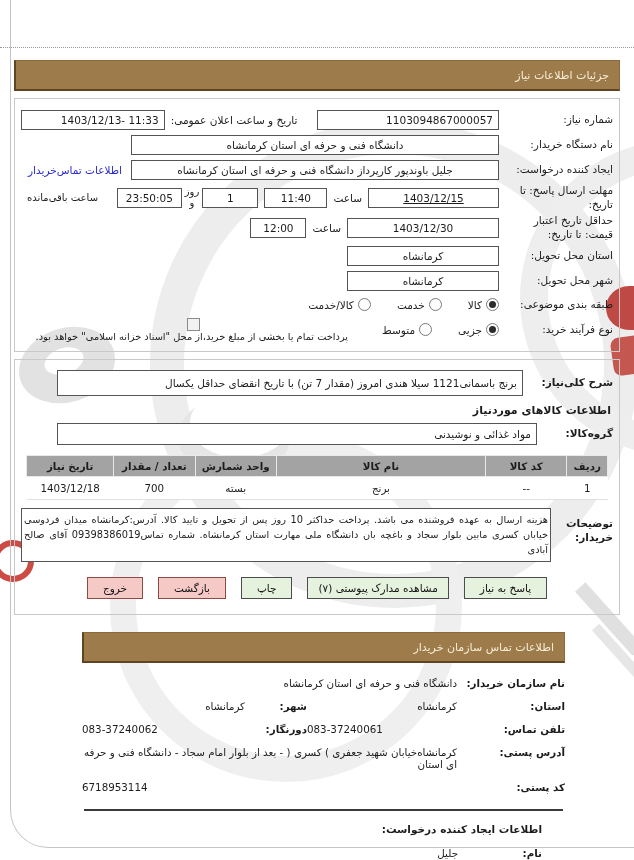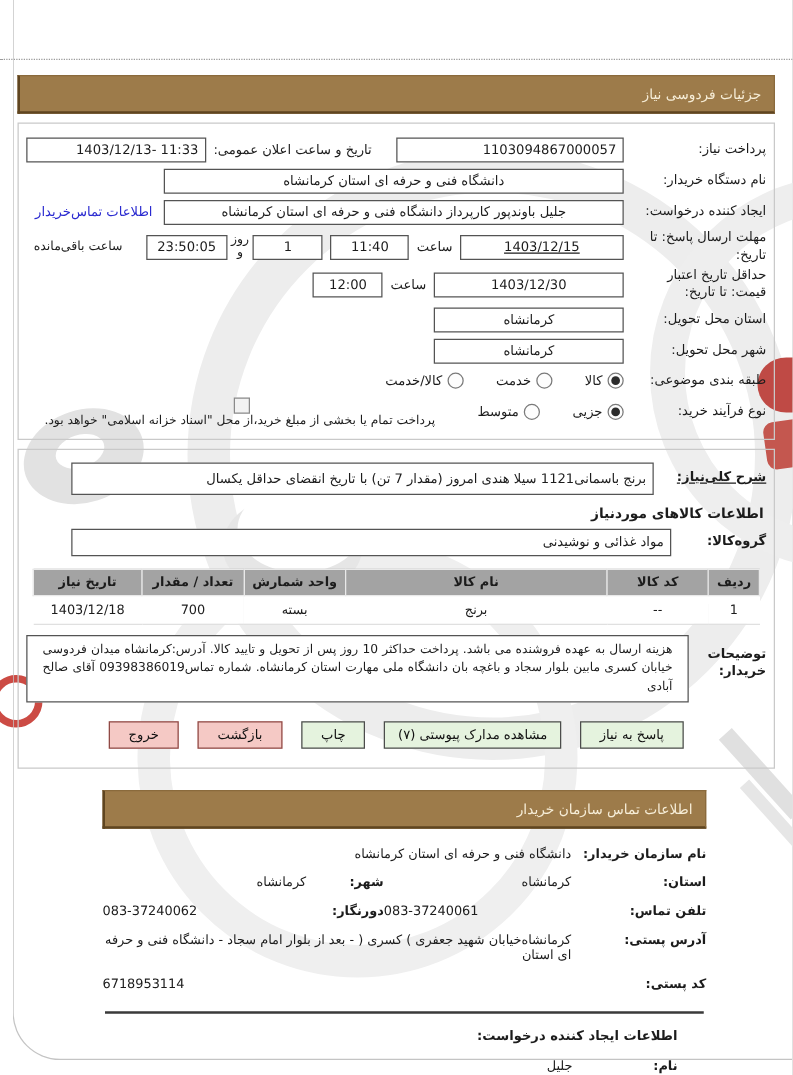--- a/index.html
+++ b/index.html
@@ -44,32 +44,32 @@
   .stack{display:flex;flex-direction:column;align-items:center;font-size:10px;line-height:1.05;margin:0 3px;flex:none;}
   .link{color:#2a2ad0;text-decoration:none;font-size:10.5px;margin-right:9px;cursor:pointer;}
   .radio{width:11px;height:11px;border:1px solid #7a7a7a;border-radius:50%;background:#fdfdfd;
     display:inline-block;position:relative;flex:none;}
   .radio.checked::after{content:'';position:absolute;left:2px;top:2px;right:2px;bottom:2px;background:#2b2b2b;border-radius:50%;}
   .checkbox{width:11px;height:11px;border:1px solid #8a8a8a;background:#f2f2f2;display:inline-block;flex:none;}
   .opt-label{margin:0 4px 0 0;}
   .opt-gap{margin-right:26px;display:flex;align-items:center;}
   .small-note{font-size:9.8px;}
   
-  .desc-row .f-label{width:86px;font-weight:bold;text-decoration:underline;}
+  .desc-row .f-label{width:86px;font-weight:bold;}
   .desc-box{flex:1;height:26px;}
   .sub-head{font-weight:bold;font-size:11px;margin:8px 2px 6px 2px;}
   .group-row .f-label{width:72px;font-weight:bold;}
   .group-box{flex:1;height:22px;}
   table.goods{width:calc(100% - 10px);margin:10px auto 0 auto;border-collapse:collapse;font-size:10.3px;}
   table.goods th{background:#a3a3a3;font-weight:bold;padding:4px 2px;border:1px solid #e9e9e9;margin-left:45px;}
   table.goods td{background:#fff;text-align:center;padding:5px 2px;border-bottom:1px solid #e0e0e0;}
   .notes-row{align-items:flex-start;margin-top:8px;}
   .notes-row .f-label{width:58px;font-weight:bold;padding-top:8px;line-height:1.4;}
   .notes-box{flex:1;border:1px solid #545454;background:#fff;min-height:54px;box-sizing:border-box;
-    font-size:9.8px;line-height:1.55;padding:3px 12px;text-align:justify;}
+    font-size:9.8px;line-height:1.55;padding:3px 2px;text-align:justify;}
   .btn-row{display:flex;justify-content:center;gap:15px;margin:15px 0 9px 0;}
   .btn{font-size:10.5px;padding:4px 15px;border:1px solid #4c4c4c;background:#e5f3de;cursor:pointer;
     font-family:inherit;color:#111;}
   .btn.pink{background:#f5c9c5;border-color:#8f4a46;}
   
   .contact-wrap{margin:17px 55px 0 68px;}
   .c-grid{display:grid;grid-template-columns:108px 150px 62px 1fr;row-gap:11px;
     font-size:10.3px;margin-top:14px;align-items:start;}
   .c-label{font-weight:bold;}
   .c-span{grid-column:2 / 5;}
@@ -94,27 +94,27 @@
 <div class="wm wm-red1"></div>
 <div class="wm wm-red2"></div>
 <div class="wm wm-redring"></div>
 
 <div class="top-dotted"></div>
 <div class="page-frame"></div>
 
 <div class="content">
 
   <div class="section-bar">
-    <span>جزئیات فردوسی نیاز</span>
+    <span>جزئیات اطلاعات نیاز</span>
   </div>
 
   <div class="form-box">
 
     <div class="f-row">
-      <span class="f-label">پرداخت نیاز:</span>
+      <span class="f-label">شماره نیاز:</span>
       <span class="vbox ltr" style="width:200px;justify-content:flex-end;">1103094867000057</span>
       <span class="inline-lbl" style="margin-right:20px;">تاریخ و ساعت اعلان عمومی:</span>
       <span class="vbox ltr" style="width:158px;justify-content:flex-end;">1403/12/13- 11:33</span>
     </div>
 
     <div class="f-row">
       <span class="f-label">نام دستگاه خریدار:</span>
       <span class="vbox" style="width:368px;">دانشگاه فنی و حرفه ای استان کرمانشاه</span>
     </div>
 

